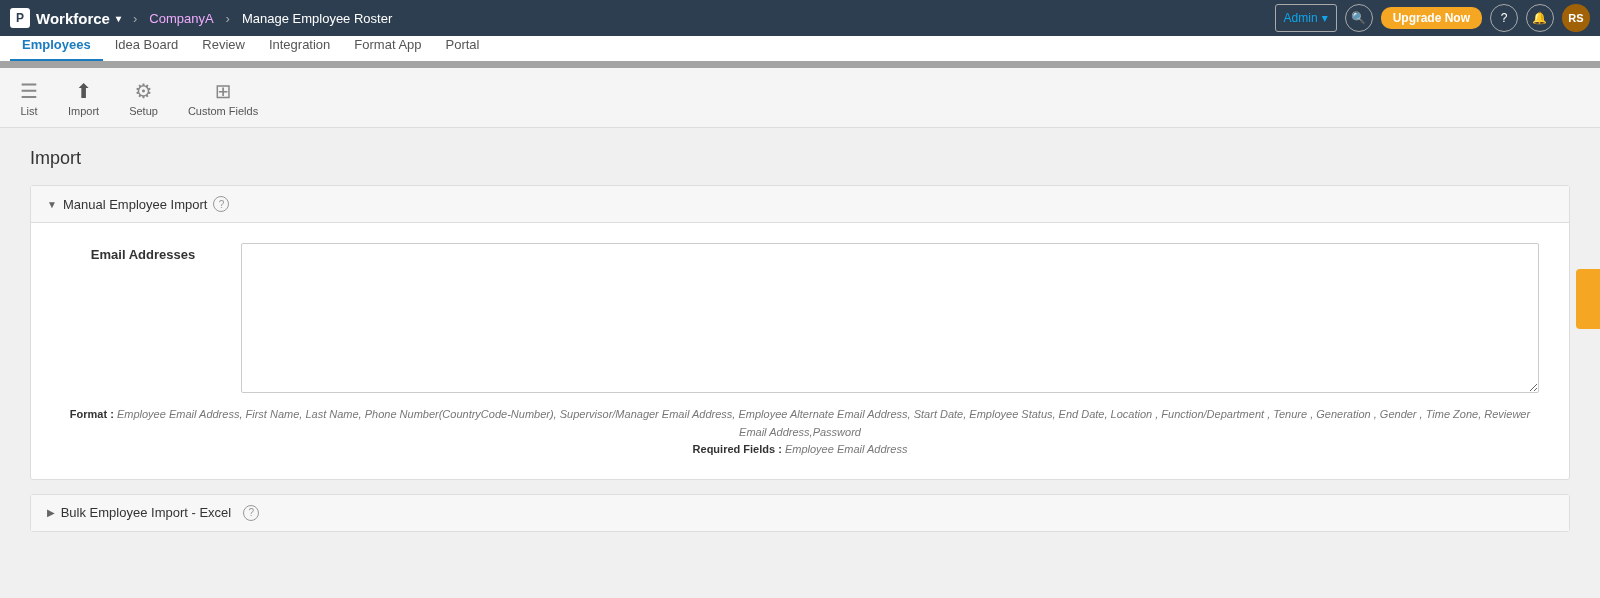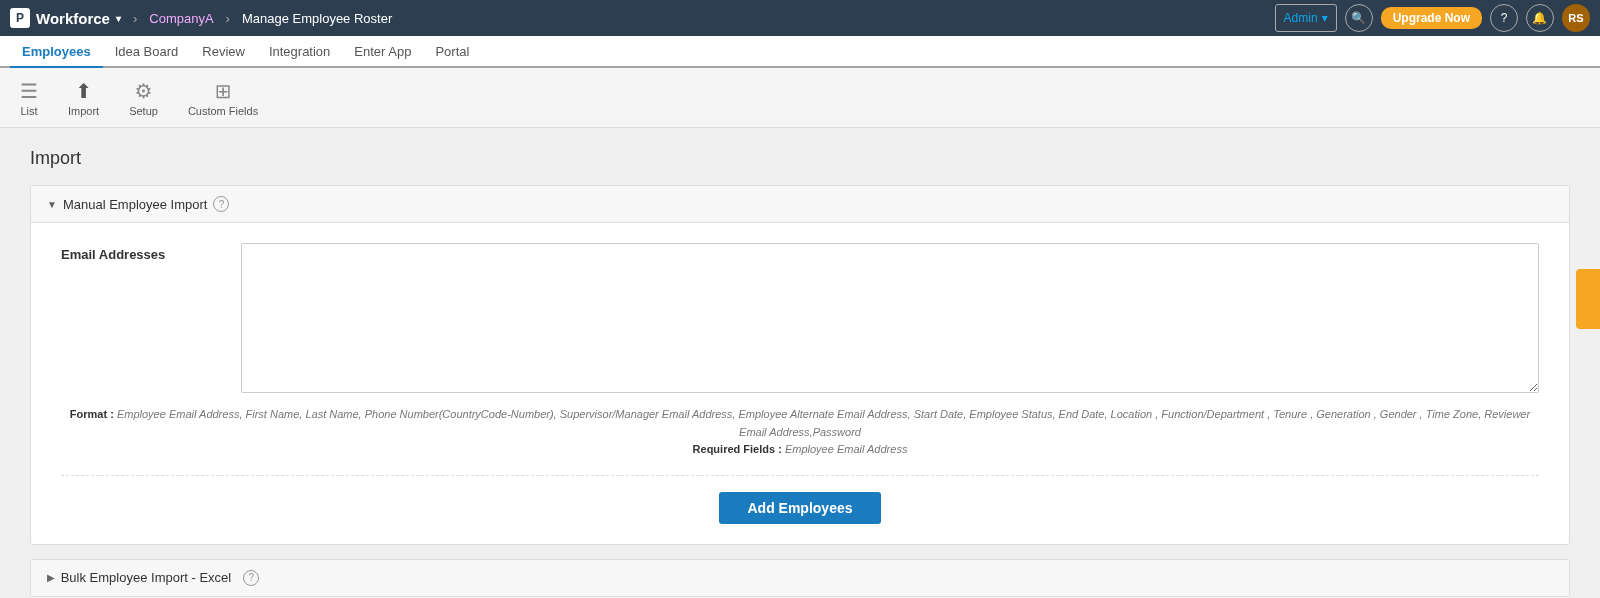--- a/index.html
+++ b/index.html
@@ -101,23 +101,23 @@
       justify-content: center;
       color: #fff;
       font-size: 11px;
       font-weight: bold;
       cursor: pointer;
     }
 
     
     .secondary-nav {
       background: #fff;
-      border-bottom: 2px solid #a3a3a3;
-      display: flex;
-      align-items: flex-start;
+      border-bottom: 7px solid #a3a3a3;
+      display: flex;
+      align-items: flex-end;
       padding: 0 10px;
       height: 32px;
     }
     .secondary-nav a {
       text-decoration: none;
       color: #555;
       font-size: 13px;
       padding: 0 12px;
       height: 32px;
       display: flex;
@@ -214,21 +214,21 @@
       padding: 20px 30px;
     }
 
     .form-row {
       display: flex;
       align-items: flex-start;
       margin-bottom: 10px;
     }
     .form-label {
       width: 180px;
-      text-align: left;
+      text-align: center;
       padding-right: 16px;
       padding-top: 4px;
       font-size: 13px;
       color: #333;
       font-weight: bold;
       flex-shrink: 0;
     }
     .form-control {
       flex: 1;
     }
@@ -344,21 +344,21 @@
     <div class="icon-circle">🔔</div>
     <div class="avatar-circle">RS</div>
   </div>
 </div>
 
 <div class="secondary-nav">
   <a href="#" class="active">Employees</a>
   <a href="#">Idea Board</a>
   <a href="#">Review</a>
   <a href="#">Integration</a>
-  <a href="#">Enter App</a>
+  <a href="#">Format App</a>
   <a href="#">Portal</a>
 </div>
 
 <div class="sub-toolbar">
   <div class="tool-item">
     <span class="tool-icon">☰</span>
     <span>List</span>
   </div>
   <div class="tool-item active">
     <span class="tool-icon-import">⬆</span>
@@ -393,23 +393,20 @@
       <div class="format-info">
         <div>
           <span class="label">Format :</span>
           <span class="italic">Employee Email Address, First Name, Last Name, Phone Number(CountryCode-Number), Supervisor/Manager Email Address, Employee Alternate Email Address, Start Date, Employee Status, End Date, Location , Function/Department , Tenure , Generation , Gender , Time Zone, Reviewer Email Address,Password</span>
         </div>
         <div>
           <span class="required-label">Required Fields :</span>
           <span class="required-val">Employee Email Address</span>
         </div>
       </div>
-      <div class="add-btn-row">
-        <button class="add-employees-btn">Add Employees</button>
-      </div>
     </div>
   </div>
 
   <div class="section-card">
     <div class="section-header-collapsed">
       <span class="toggle-icon-right">▶</span>
       <span>Bulk Employee Import - Excel</span>
       <span class="help-icon" style="margin-left:6px;">?</span>
     </div>
   </div>

